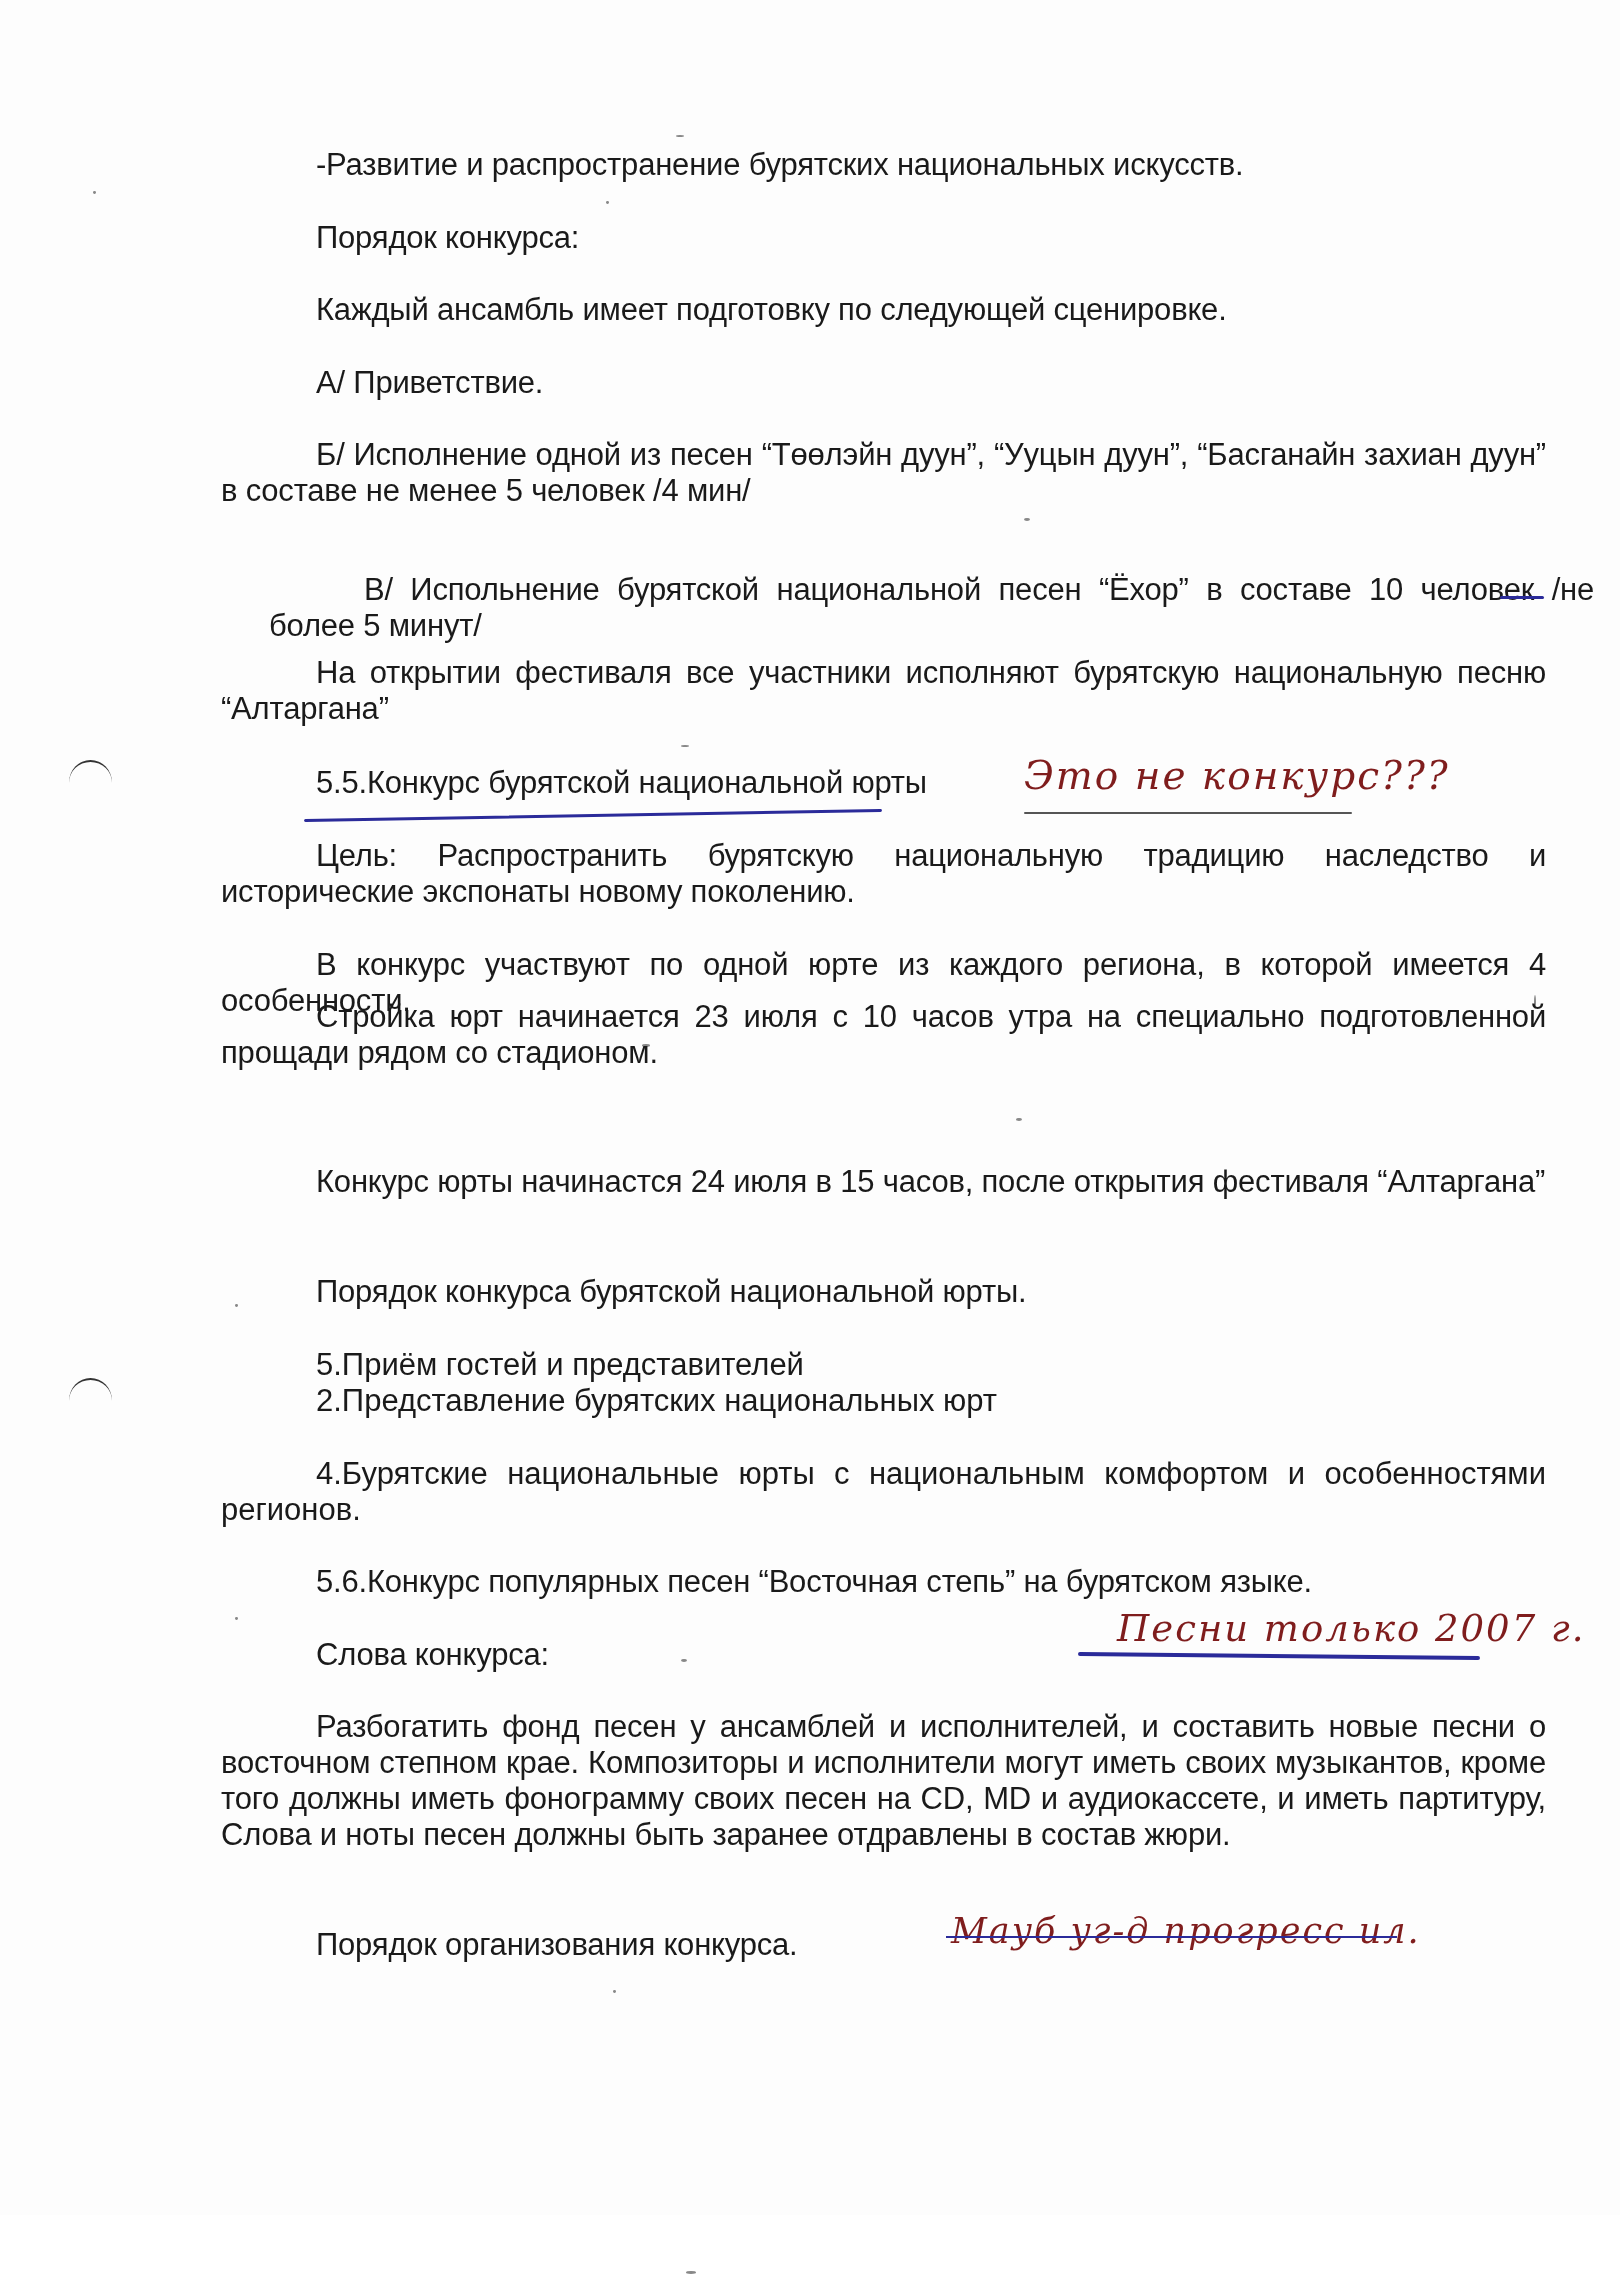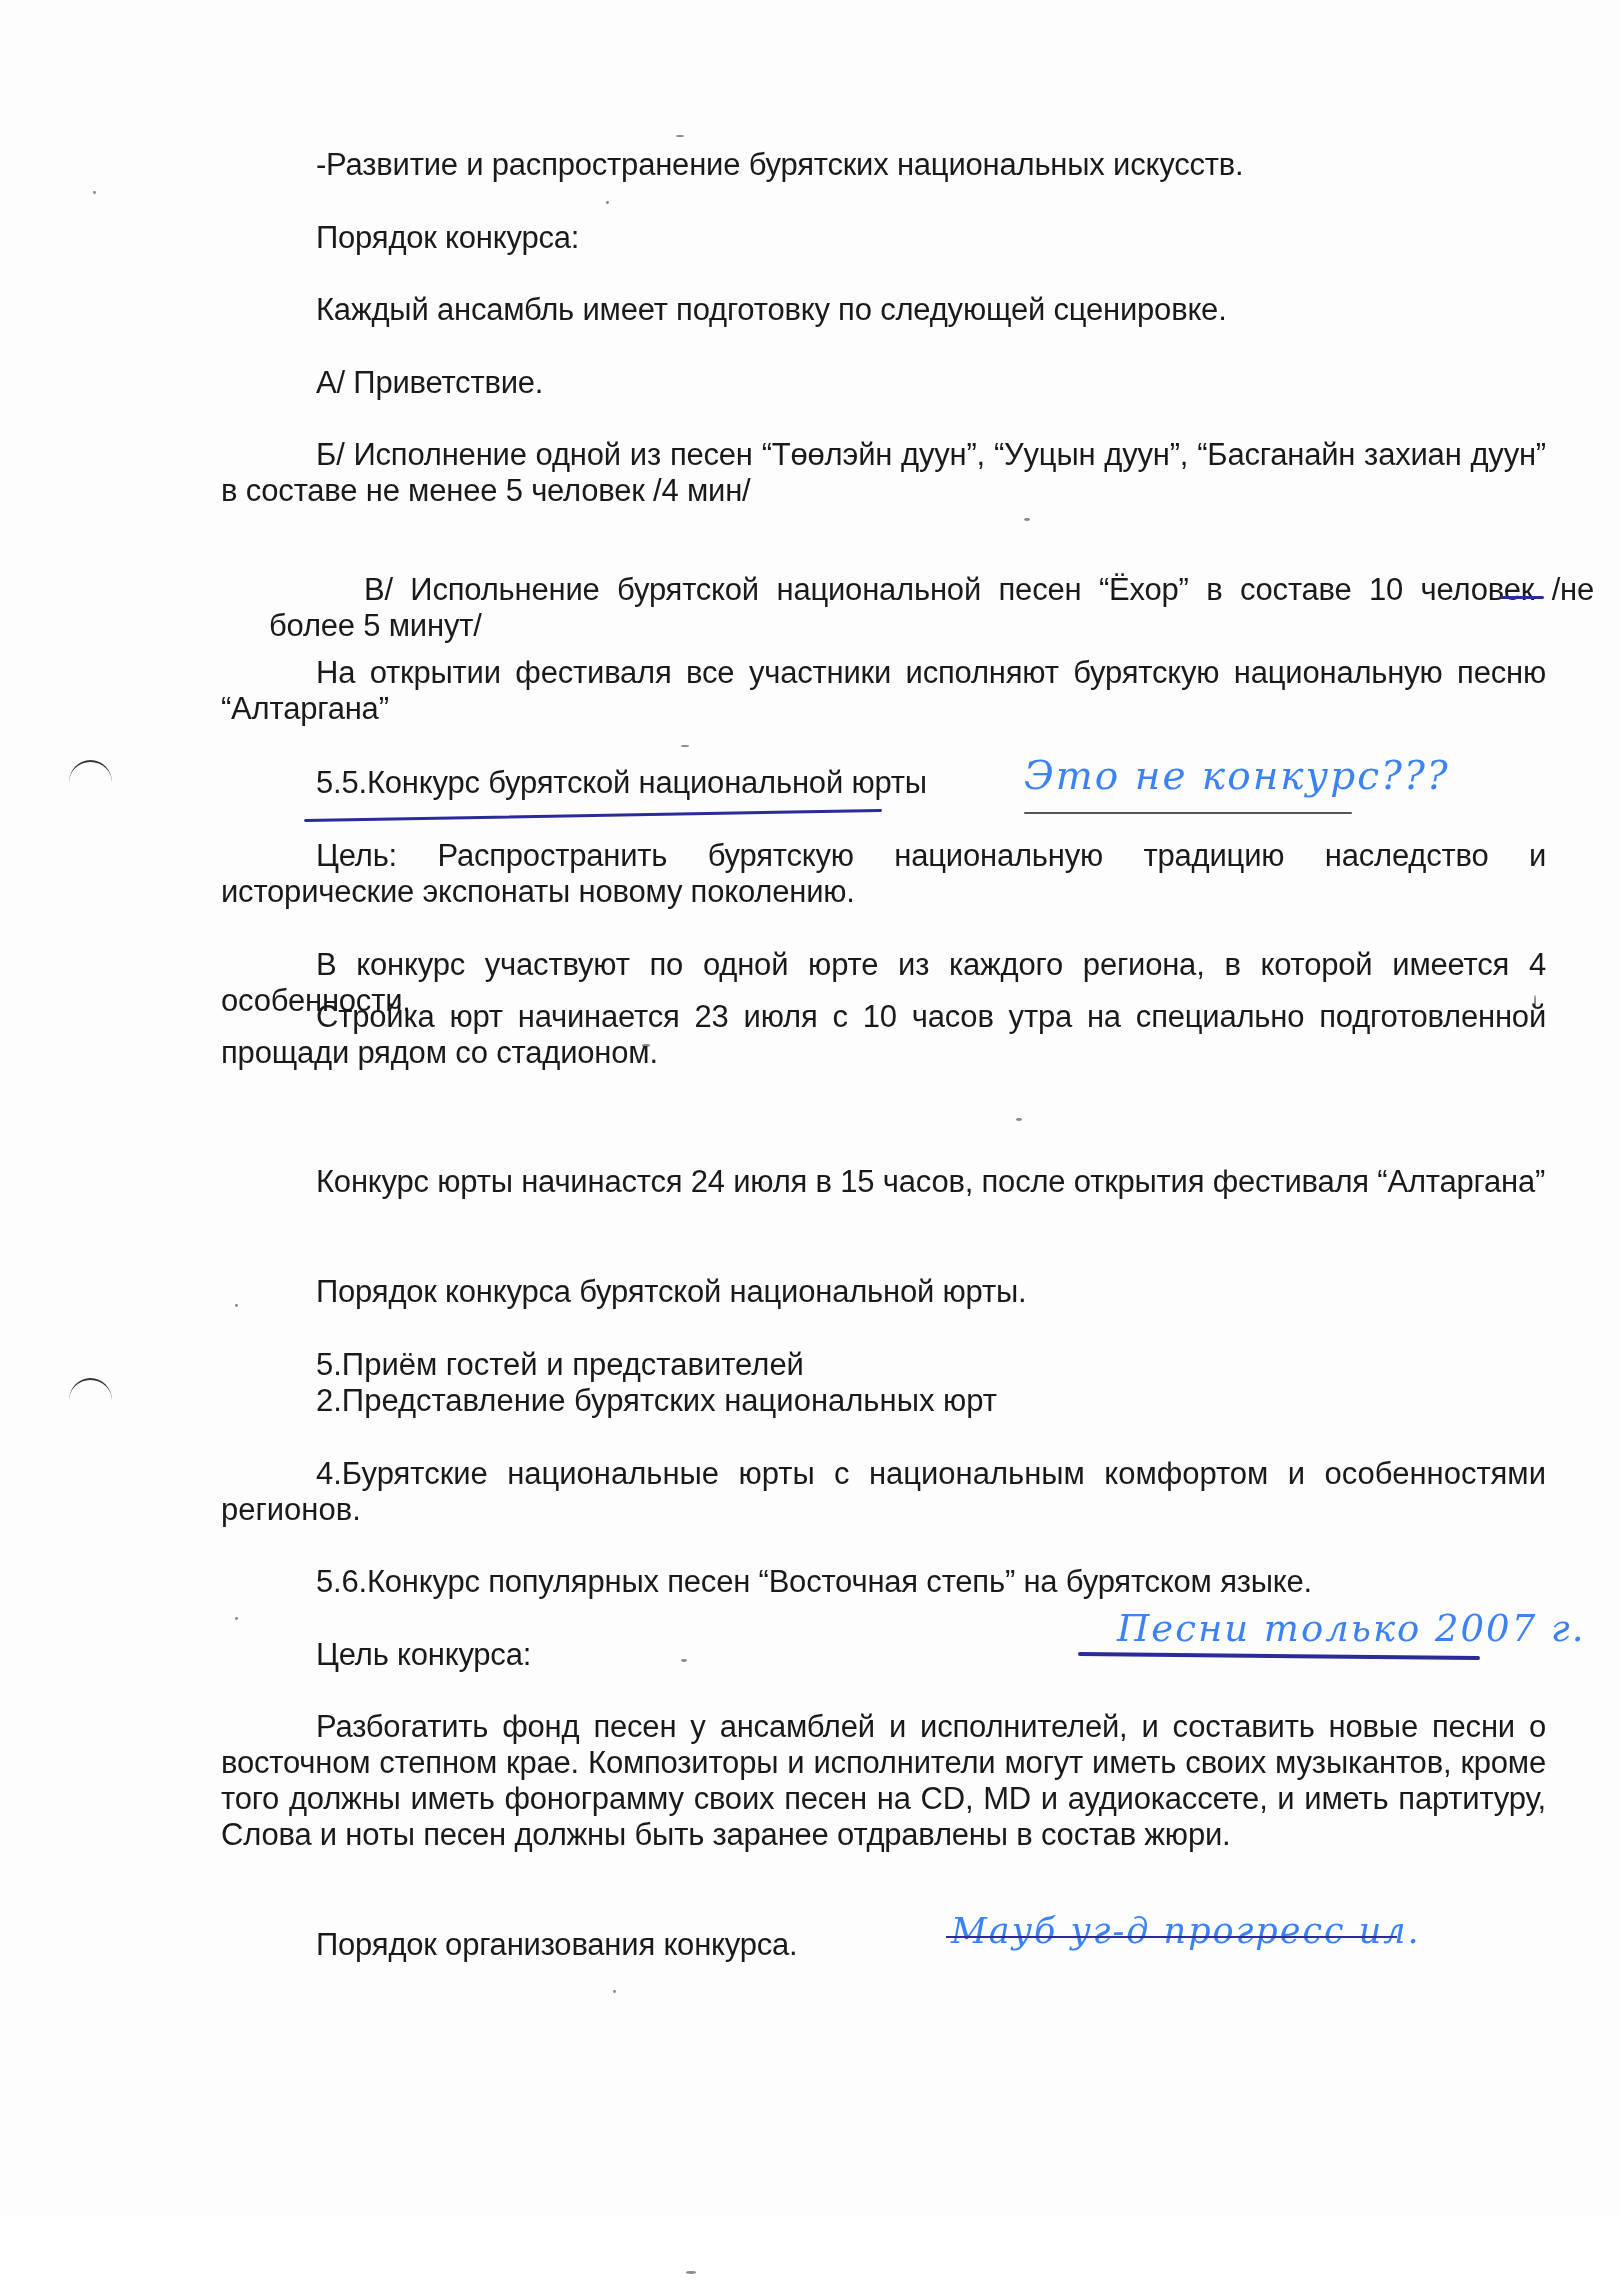--- a/index.html
+++ b/index.html
@@ -15,21 +15,21 @@
       font-size: 31px; line-height: 36px;
       text-align: justify;
       letter-spacing: -0.2px;
     }
     .text-block.indent { text-indent: 95px; }
     .list-item { position: absolute; left: 221px; width: 1325px; font-size: 31px; line-height: 36px; text-indent: 95px; text-align: justify; }
     .hand {
       position: absolute;
       font-family: "DejaVu Serif", serif;
       font-style: italic;
-      color: #3b82f6;
+      color: #7f1d1d;
       font-size: 39px;
       letter-spacing: 2px;
       white-space: nowrap;
     }
     .ink-line { position: absolute; background: #2b2b9a; height: 2.9px; border-radius: 2px; }
     .punch { position: absolute; width: 43px; height: 43px; border-top: 2px solid #333; border-radius: 50%; }
     .speck { position: absolute; width: 2.9px; height: 2.9px; background: #888; border-radius: 50%; }
     .strike { position: absolute; height: 2px; background: #2b2b9a; }
   </style>
 </head>
@@ -72,21 +72,21 @@
   <div class="text-block indent" style="top:947px;">В конкурс участвуют по одной юрте из каждого региона, в которой имеется 4 особенности.</div>
   <div class="text-block indent" style="top:999px;">Стройка юрт начинается 23 июля с 10 часов утра на специально подготовленной прощади рядом со стадионом.</div>
   <div class="text-block indent" style="top:1164px;">Конкурс юрты начинастся 24 июля в 15 часов, после открытия фестиваля “Алтаргана”</div>
   <div class="text-block indent" style="top:1274px;">Порядок конкурса бурятской национальной юрты.</div>
 
   <div class="list-item" style="top:1347px;">5.Приём гостей и представителей</div>
   <div class="list-item" style="top:1383px;">2.Представление бурятских национальных юрт</div>
   <div class="list-item" style="top:1456px;">4.Бурятские национальные юрты с национальным комфортом и особенностями регионов.</div>
 
   <div class="text-block indent" style="top:1564px;">5.6.Конкурс популярных песен “Восточная степь” на бурятском языке.</div>
-  <div class="text-block indent" style="top:1637px;">Цель конкурса:</div>
+  <div class="text-block indent" style="top:1637px;">Слова конкурса:</div>
   <div class="hand" style="left:1117px; top:1607px; font-size:37px;">Песни только 2007 г.</div>
   <div class="ink-line" style="left:1078px; top:1654px; width:402px; height:3.9px; transform:rotate(0.6deg);"></div>
 
   <div class="text-block indent" style="top:1709px;">Разбогатить фонд песен у ансамблей и исполнителей, и составить новые песни о восточном степном крае. Композиторы и исполнители могут иметь своих музыкантов, кроме того должны иметь фонограмму своих песен на CD, MD и аудиокассете, и иметь партитуру, Слова и ноты песен должны быть заранее отдравлены в состав жюри.</div>
   <div class="text-block indent" style="top:1927px;">Порядок организования конкурса.</div>
   <div class="hand" style="left:951px; top:1911px; font-size:35px;">Мауб уг-д прогресс ил.</div>
   <div class="strike" style="left:946px; top:1936px; width:451px;"></div>
 
 </div>
 

